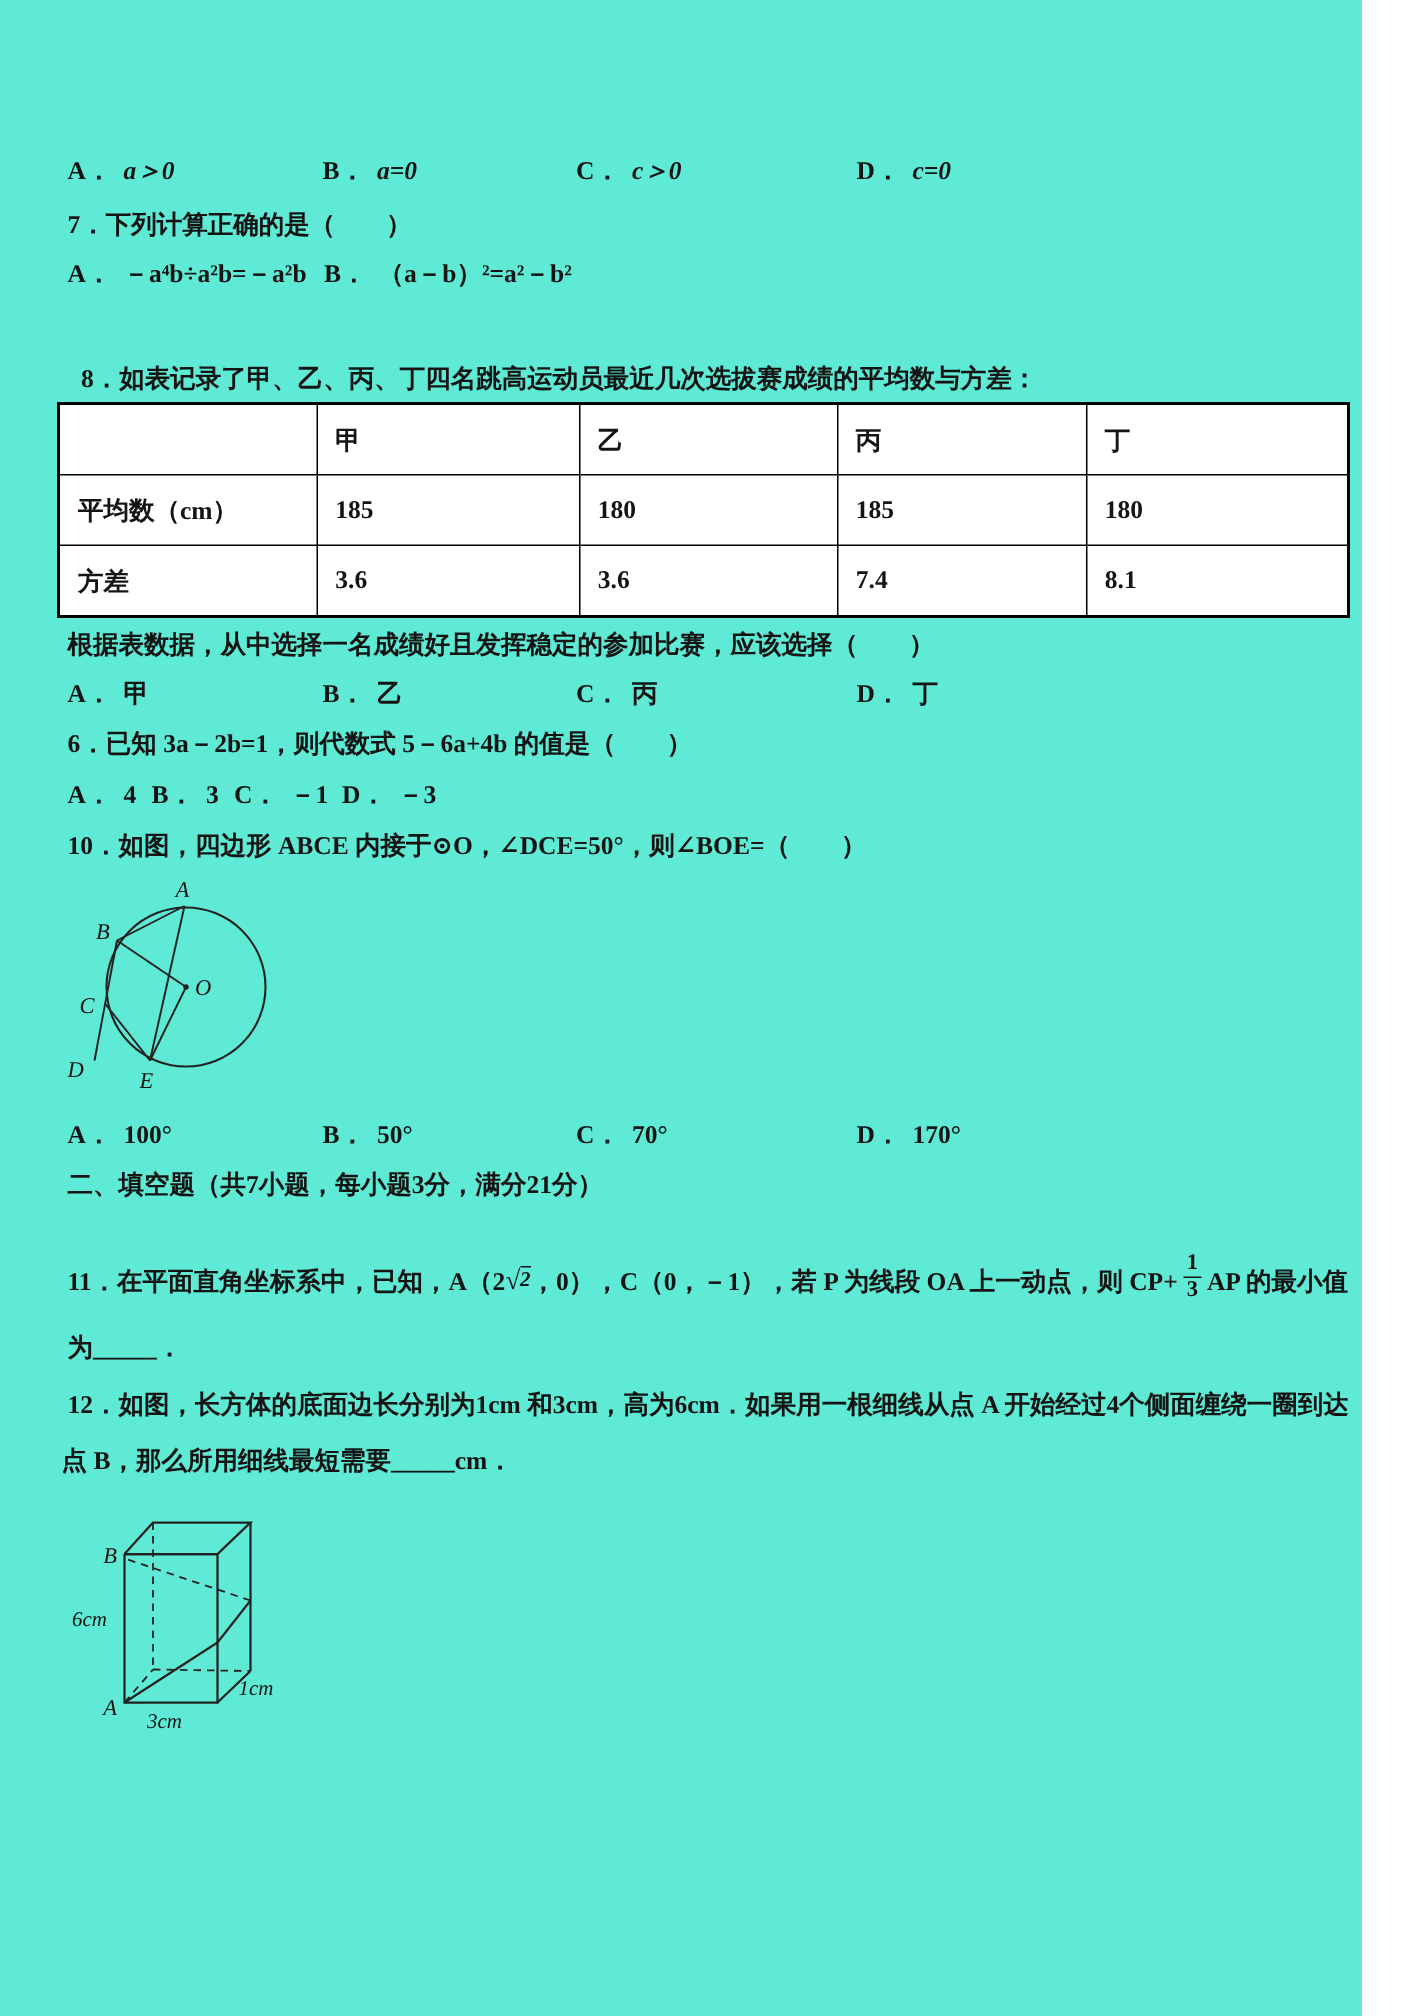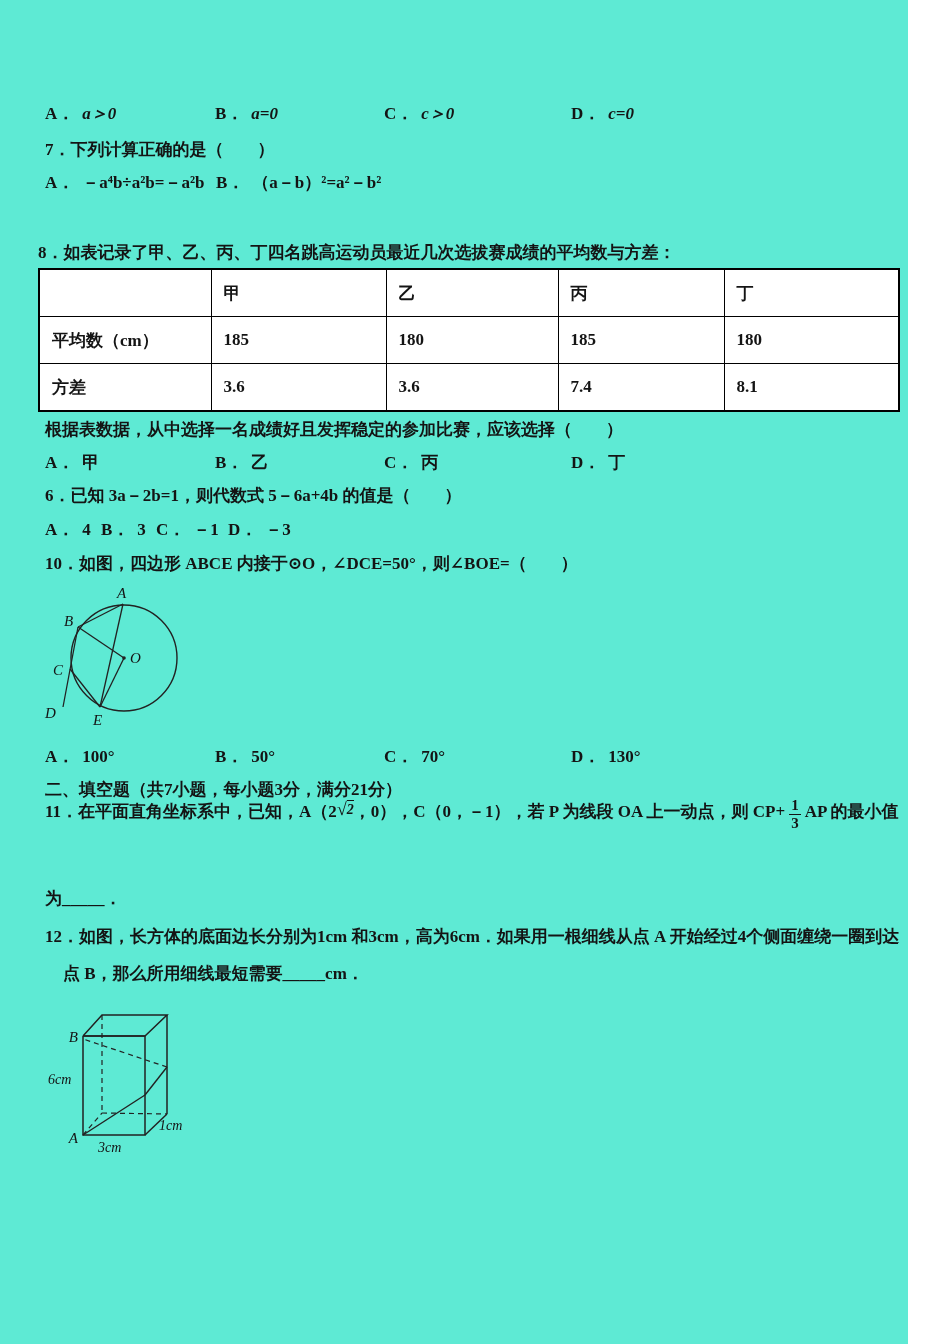--- a/index.html
+++ b/index.html
@@ -26,21 +26,21 @@
   }
   .frac{
     display:inline-flex;flex-direction:column;align-items:center;
     line-height:1.1;vertical-align:middle;margin:0 4px;transform:translateY(-3px);
   }
   .frac span{font-size:15px;padding:0 2px;}
   .frac .den{border-top:1.6px solid #141414;}
   .radical{display:inline-flex;align-items:flex-start;font-style:italic;}
   .rt{font-size:18px;line-height:1.1;}
   .radicand{border-top:1.6px solid #141414;font-size:14px;line-height:1.35;}
-  .flexline{position:absolute;display:flex;align-items:flex-start;white-space:nowrap;}
+  .flexline{position:absolute;display:flex;align-items:center;white-space:nowrap;margin-top:28px;}
   .fig{position:absolute;}
   svg .lbl{font-family:"Liberation Serif","DejaVu Serif",serif;font-style:italic;font-weight:400;font-size:15px;fill:#141414;}
   svg .lbl2{font-family:"Liberation Serif","DejaVu Serif",serif;font-style:italic;font-weight:400;font-size:14px;fill:#141414;}
   svg line,svg circle.o,svg polyline,svg path{stroke:#222;fill:none;}
 </style>
 </head>
 <body>
 
 <div class="page">
 
@@ -50,21 +50,21 @@
     <span class="opt c3"><span class="ol">C．</span><span class="it">c＞0</span></span>
     <span class="opt c4"><span class="ol">D．</span><span class="it">c=0</span></span>
   </div>
 
   <div class="line" style="left:45px;top:137px">7．下列计算正确的是（　　）</div>
   <div class="row" style="top:170px">
     <span class="opt c1"><span class="ol">A．</span><span>－a⁴b÷a²b=－a²b</span></span>
     <span class="opt q7b"><span class="ol">B．</span><span>（a－b）²=a²－b²</span></span>
   </div>
 
-  <div class="line" style="left:38px;top:240px">8．如表记录了甲、乙、丙、丁四名跳高运动员最近几次选拔赛成绩的平均数与方差：</div>
+  <div class="line" style="left:54px;top:240px">8．如表记录了甲、乙、丙、丁四名跳高运动员最近几次选拔赛成绩的平均数与方差：</div>
 
   <table class="score">
     <colgroup>
         <col style="width:172px">
         <col style="width:175px">
         <col style="width:172px">
         <col style="width:166px">
         <col style="width:175px">
       </colgroup>
     <tbody>
@@ -124,42 +124,42 @@
     <text class="lbl" x="13" y="90">C</text>
     <text class="lbl" x="5" y="133">D</text>
     <text class="lbl" x="53" y="140">E</text>
     <text class="lbl" x="90" y="78">O</text>
   </svg>
 
   <div class="row" style="top:744px">
     <span class="opt c1"><span class="ol">A．</span><span>100°</span></span>
     <span class="opt c2"><span class="ol">B．</span><span>50°</span></span>
     <span class="opt c3"><span class="ol">C．</span><span>70°</span></span>
-    <span class="opt c4"><span class="ol">D．</span><span>130°</span></span>
+    <span class="opt c4"><span class="ol">D．</span><span>170°</span></span>
   </div>
 
   <div class="line" style="left:45px;top:777px">二、填空题（共7小题，每小题3分，满分21分）</div>
 
   <div class="flexline" style="left:45px;top:800px;height:52px">
     <span>11．在平面直角坐标系中，已知，A（2</span>
       <span class="radical">
         <span class="rt">√</span>
         <span class="radicand">2</span>
       </span>
       <span>，0），C（0，－1），若 P 为线段 OA 上一动点，则 CP+</span>
       <span class="frac">
         <span class="num">1</span>
         <span class="den">3</span>
       </span>
       <span>AP 的最小值</span>
   </div>
   <div class="line" style="left:45px;top:886px">为_____．</div>
 
   <div class="line" style="left:45px;top:924px">12．如图，长方体的底面边长分别为1cm 和3cm，高为6cm．如果用一根细线从点 A 开始经过4个侧面缠绕一圈到达</div>
-  <div class="line" style="left:63px;top:961px">点 B，那么所用细线最短需要_____cm．</div>
+  <div class="line" style="left:41px;top:961px">点 B，那么所用细线最短需要_____cm．</div>
 
   <svg class="fig" style="left:40px;top:1012px" width="185" height="150" viewBox="0 0 185 150">
 
     <polyline points="43,24 62,3 127,3 105,24 43,24" stroke-width="1.5"></polyline>
     <polyline points="43,24 105,24 105,123 43,123 43,24" stroke-width="1.5"></polyline>
     <line x1="127" y1="3" x2="127" y2="102" stroke-width="1.5"></line>
     <line x1="105" y1="123" x2="127" y2="102" stroke-width="1.5"></line>
 
     <line x1="62" y1="3" x2="62" y2="101" stroke-width="1.2" stroke-dasharray="5,4"></line>
     <line x1="62" y1="101" x2="127" y2="102" stroke-width="1.2" stroke-dasharray="5,4"></line>

